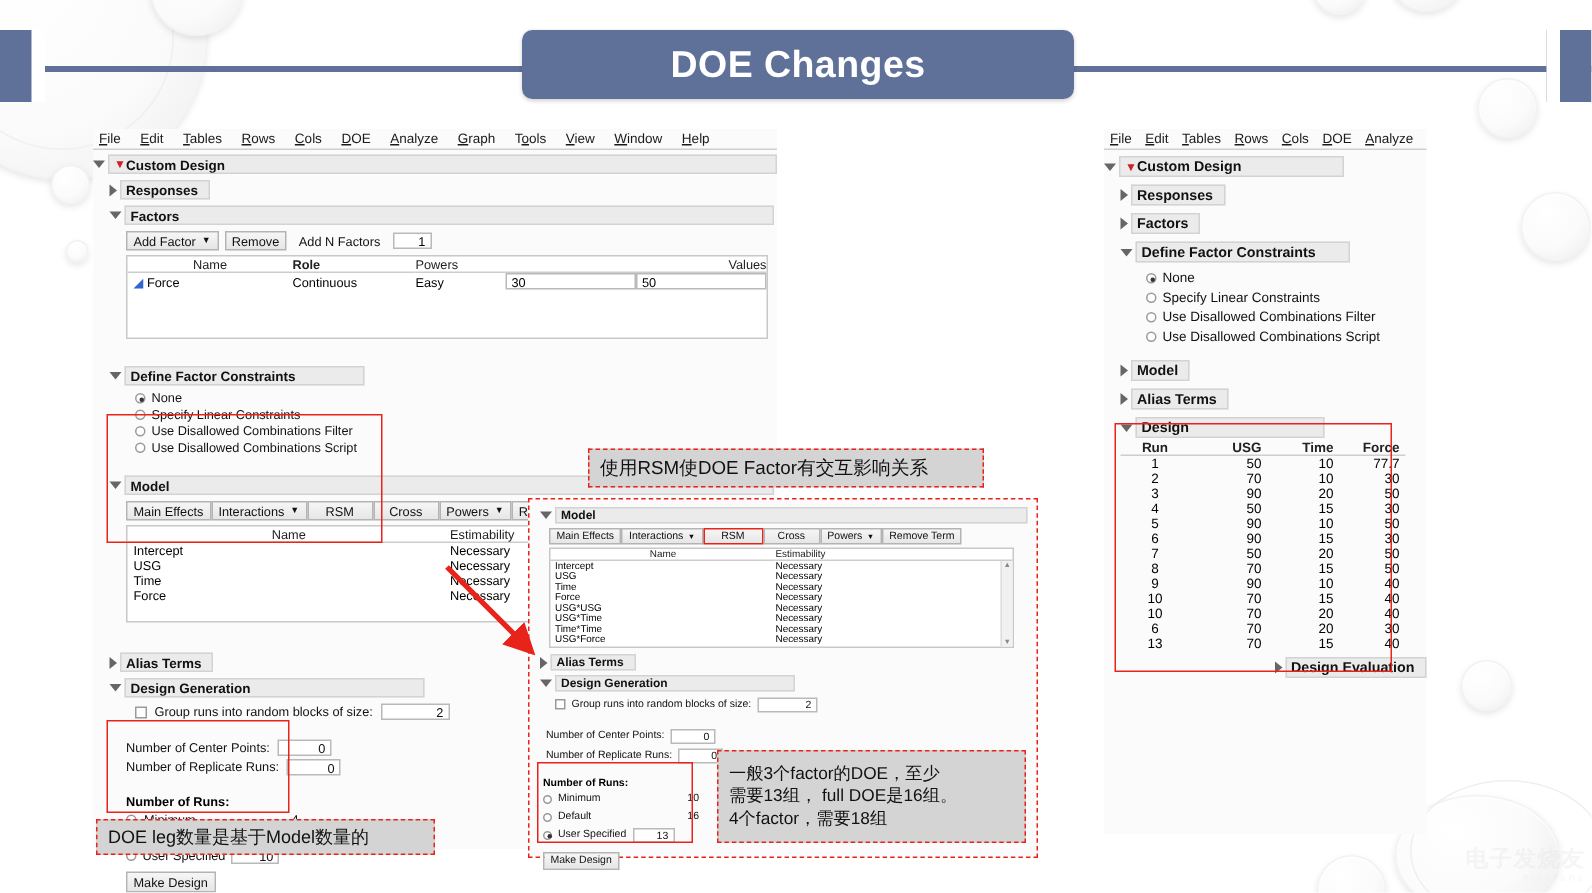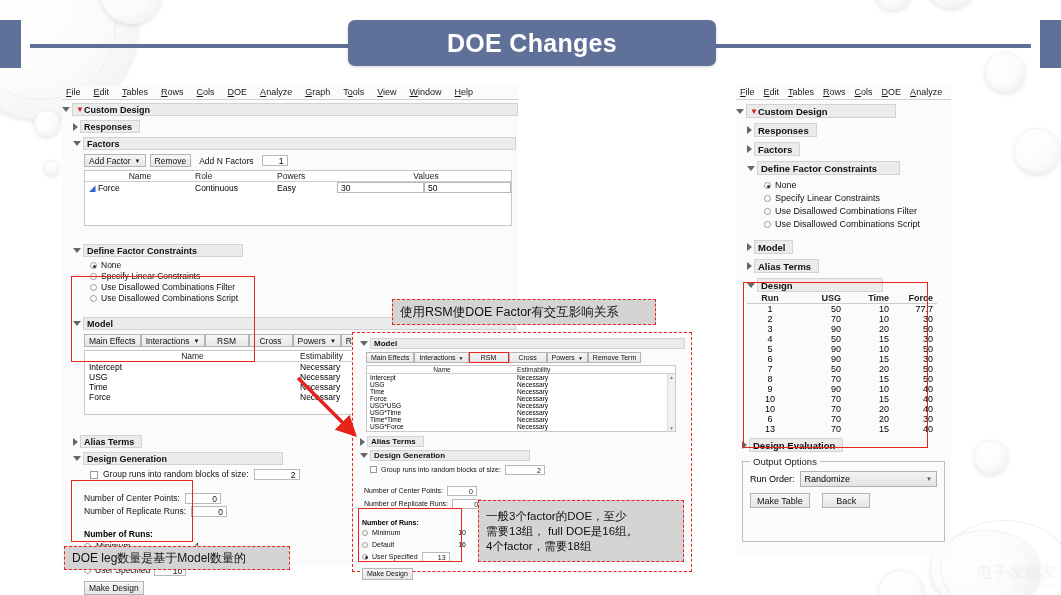--- a/index.html
+++ b/index.html
@@ -167,23 +167,23 @@
     <div class="field" style="width:26px;">
       <span>1</span>
     </div>
   </div>
 
   <div style="margin-left:22px;margin-top:3px;width:428px;border:1px solid #c8c8c8;background:#fff;height:56px;">
     <table class="grid">
       <tbody>
           <tr>
         <th style="width:110px;">Name</th>
-        <th style="width:82px;text-align:left;">Role</th>
+        <th style="width:82px;text-align:left;font-weight:bold;">Role</th>
         <th style="width:60px;text-align:left;">Powers</th>
-        <th style="text-align:center;padding-left:4px;">Values</th>
+        <th style="text-align:right;padding-left:4px;">Values</th>
       </tr>
       <tr>
         <td style="padding-left:4px;"><span style="color:#36c;">◢</span> <span>Force</span></td>
         <td>Continuous</td>
         <td>Easy</td>
         <td style="padding:0;">
               <div style="display:flex;">
                 <div class="field" style="width:50%;text-align:left;">30</div>
                 <div class="field" style="width:50%;text-align:left;">50</div>
               </div>
@@ -639,43 +639,27 @@
       <tr>
             <td style="text-align:center;">13</td>
             <td style="text-align:right;">70</td>
             <td style="text-align:right;">15</td>
             <td style="text-align:right;padding-right:4px;">40</td>
           </tr>
     </tbody>
       </table>
   </div>
 
-  <div class="secrow" style="margin-left:6px;margin-top:4px;">
+  <div class="secrow" style="margin-left:6px;margin-top:4px;justify-content:flex-end;">
     <div class="tri closed"></div>
     <div class="secbar" style="height:14px;font-size:9.5px;">
       <span>Design Evaluation</span>
     </div>
   </div>
 
-  <fieldset style="margin-left:6px;margin-top:4px;width:203px;height:86px;border:1px solid #bdbdbd;padding:2px 7px;">
-    <legend style="font-size:9.5px;color:#222;padding:0 3px;">Output Options</legend>
-    <div style="display:flex;align-items:center;gap:5px;margin-top:2px;">
-      <span style="font-size:9px;">Run Order:</span>
-      <div style="flex:1;height:16px;background:linear-gradient(#f4f4f4,#e3e3e3);border:1px solid #b0b0b0;display:flex;align-items:center;justify-content:space-between;padding:0 4px;">
-        <span style="font-size:9px;">Randomize</span>
-        <span style="font-size:6px;color:#555;">▼</span>
-      </div>
-    </div>
-    <div class="btn" style="margin-top:6px;height:15px;font-size:9px;padding:0 6px;">
-      <span>Make Table</span>
-    </div>
-    <div class="btn" style="margin-top:4px;margin-left:8px;height:15px;font-size:9px;width:48px;">
-      <span>Back</span>
-    </div>
-  </fieldset>
 </div>
 <div class="redbox" style="left:743px;top:282px;width:185px;height:166px;"></div>
 
 <div class="callout" style="left:392px;top:299px;width:264px;height:26px;">
   <span>使用RSM使DOE Factor有交互影响关系</span>
 </div>
 
 <div class="callout" style="left:478px;top:500px;width:206px;height:62px;">
   <span style="white-space:pre-line;font-size:11.5px;line-height:15px;">一般3个factor的DOE，至少
 需要13组， full DOE是16组。

